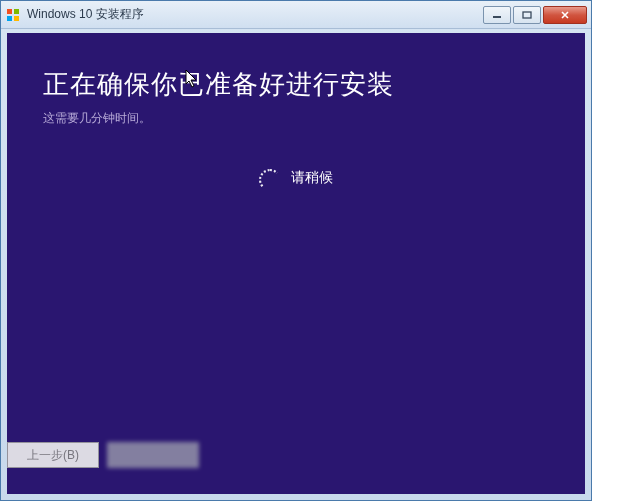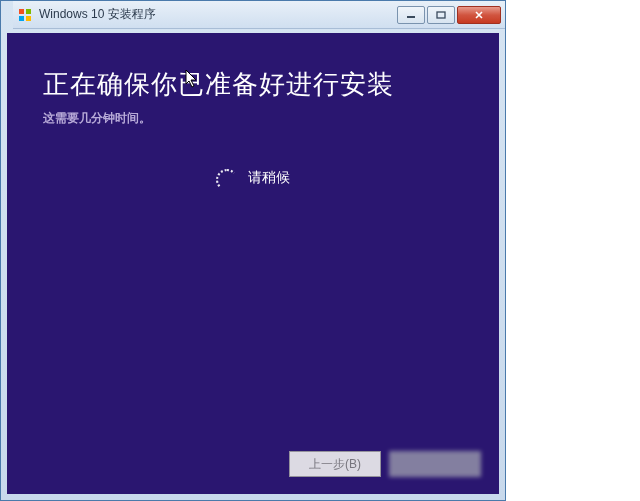--- a/index.html
+++ b/index.html
@@ -5,26 +5,25 @@
     * { margin: 0; padding: 0; box-sizing: border-box; }
     body {
       width: 640px;
       height: 501px;
       background: #fff;
       font-family: "Microsoft YaHei", "Segoe UI", sans-serif;
       overflow: hidden;
       position: relative;
     }
     .window {
-      width: 506px;
+      width: 592px;
       height: 501px;
       border: 1px solid #4a7aab;
       background: linear-gradient(to bottom, #d6e4f2 0%, #c8d9ec 100%);
       position: relative;
-      padding-left: 12px;
     }
     .titlebar {
       height: 28px;
       display: flex;
       align-items: center;
       padding: 0 4px;
       background: linear-gradient(to bottom, #e8f0f8 0%, #d0dff0 100%);
       border-bottom: 1px solid #a8bdd6;
     }
     .title-icon {
@@ -78,21 +77,20 @@
       font-size: 26px;
       font-weight: 400;
       color: #fff;
       margin-bottom: 8px;
       letter-spacing: 1px;
     }
     .subtext {
       font-size: 12px;
       color: #b8abd8;
       margin-bottom: 42px;
-      font-weight: bold;
     }
     .spinner-row {
       display: flex;
       align-items: center;
       gap: 14px;
       justify-content: center;
     }
     .spinner {
       width: 18px;
       height: 18px;
@@ -110,27 +108,26 @@
       animation: spin 1.2s linear infinite;
       opacity: 0.9;
     }
     @keyframes spin { to { transform: rotate(360deg); } }
     .wait-text {
       font-size: 14px;
       color: #fff;
     }
     .footer {
       position: absolute;
-      bottom: 7px;
+      bottom: 16px;
       left: 0;
       right: 0;
       height: 46px;
       display: flex;
       align-items: center;
-      justify-content: flex-end;
       padding-right: 18px;
       gap: 8px;
     }
     .back-btn {
       min-width: 92px;
       height: 26px;
       background: #f0f0f0;
       border: 1px solid #a0a0a0;
       color: #808080;
       font-size: 12px;

